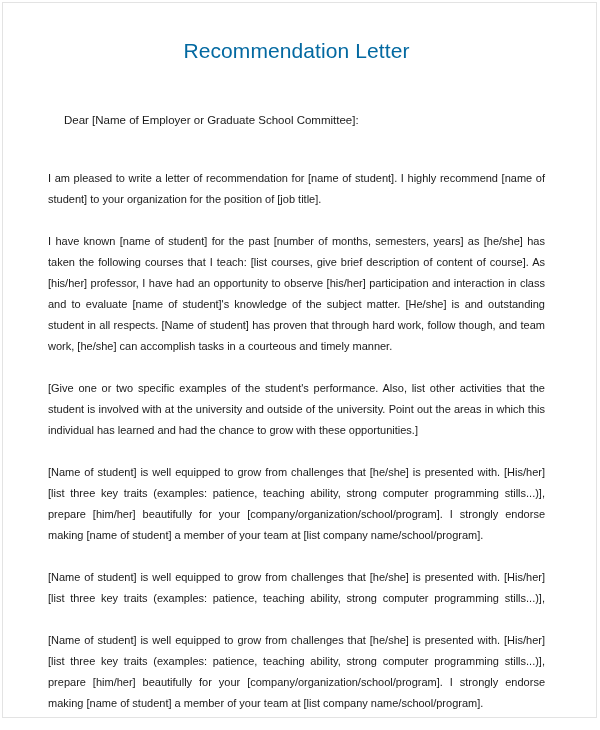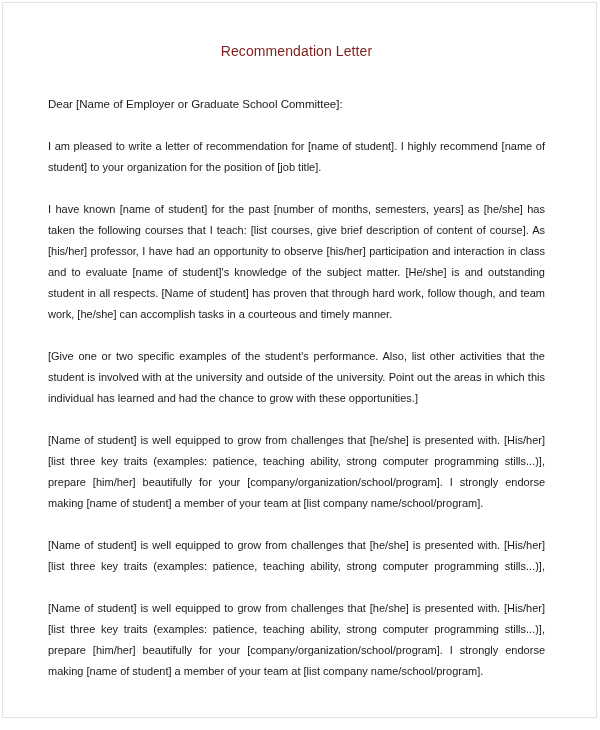--- a/index.html
+++ b/index.html
@@ -34,29 +34,29 @@
   .content {
     position: absolute;
     left: 48px;
     top: 0;
     width: 497px;
   }
   .doc-title {
     margin: 0;
     padding: 0;
     text-align: center;
-    font-size: 14px;
+    font-size: 21px;
     font-weight: normal;
-    color: #7f1d1d;
+    color: #0369a1;
     letter-spacing: 0.1px;
     padding-top: 40px;
     line-height: 22px;
   }
   .salutation {
-    margin: 0;
+    margin: 16px;
     padding-top: 32px;
     font-size: 11.5px;
     line-height: 21px;
     color: #1a1a1a;
     text-align: left;
   }
   p.body-para {
     margin: 0;
     padding-top: 21px;
     font-size: 11px;

